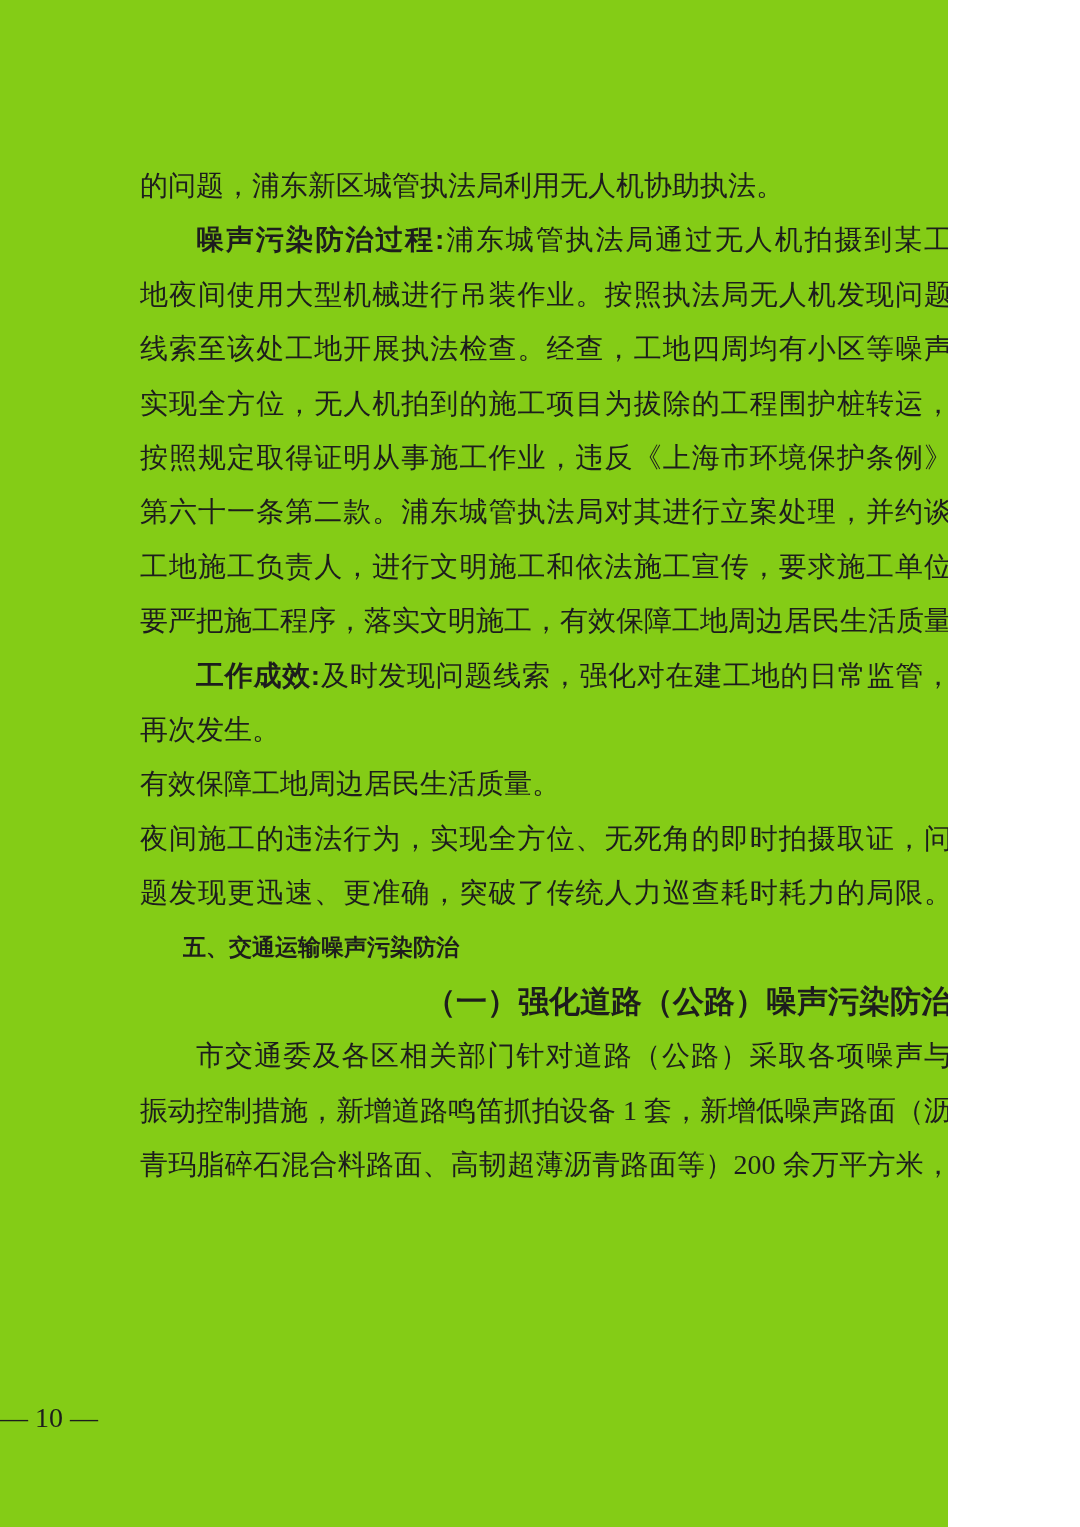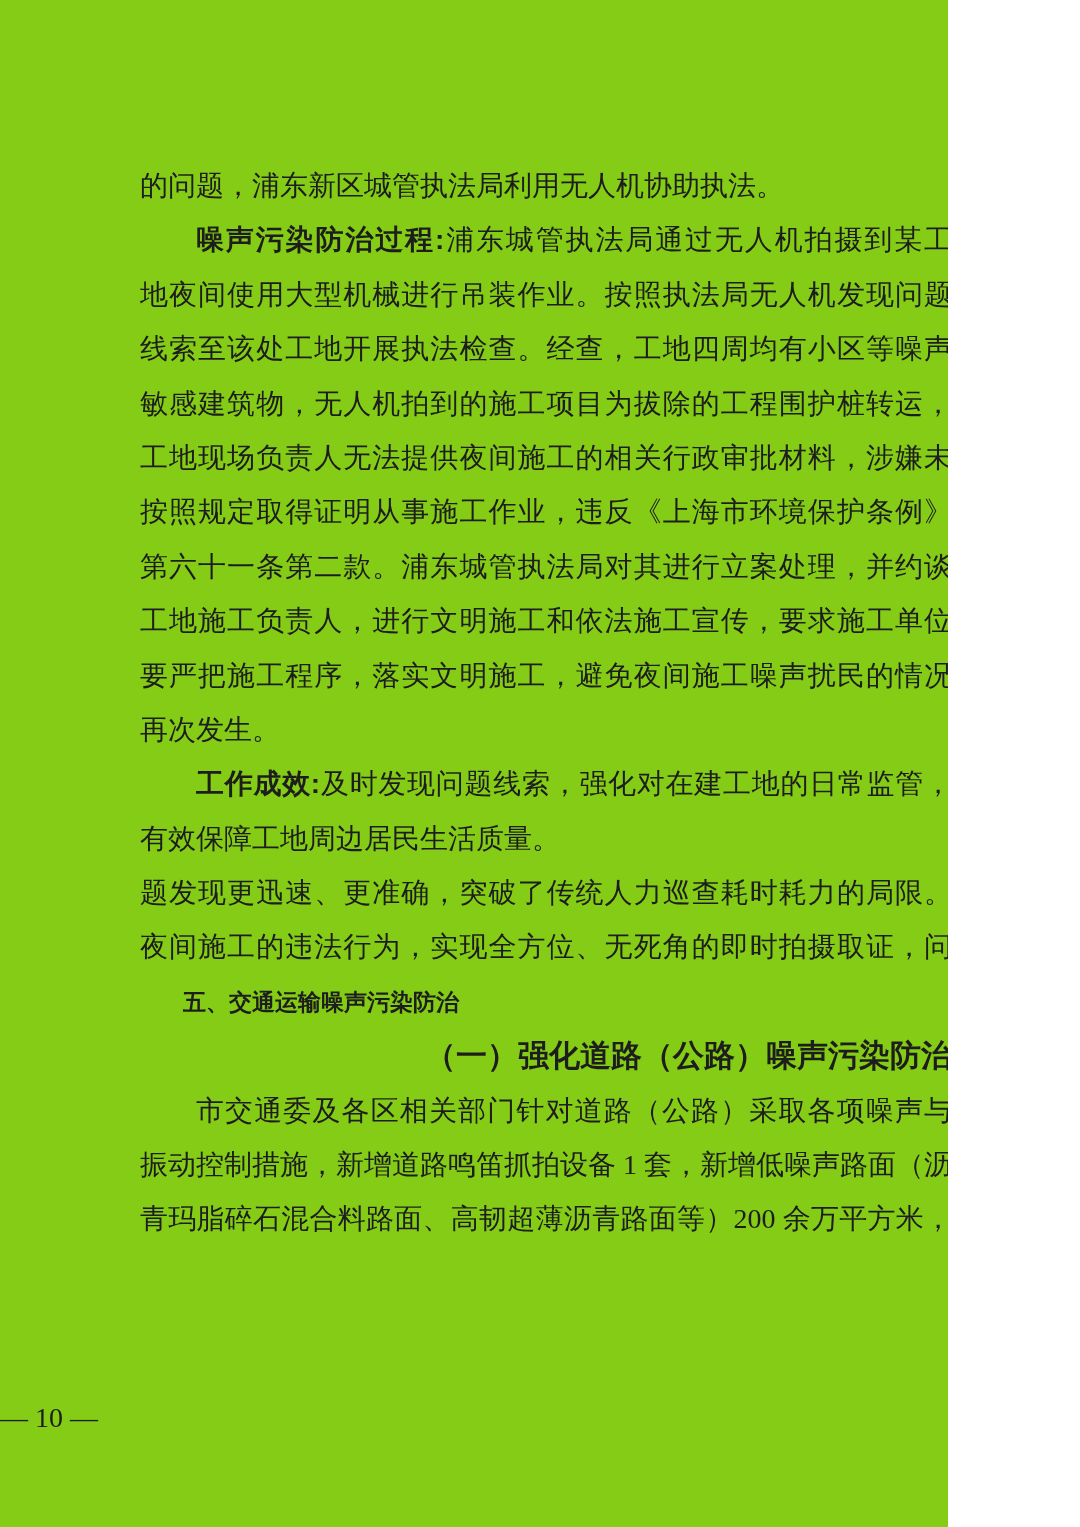--- a/index.html
+++ b/index.html
@@ -70,36 +70,35 @@
 
 <div class="page">
   <div class="content">
 
     <div class="line"><span>的问题，浦东新区城管执法局利用无人机协助执法。</span></div>
 
     <div class="line just indent"><span class="lead">噪声污染防治过程:</span><span>浦东城管执法局通过无人机拍摄到某工</span></div>
 
     <div class="line just"><span>地夜间使用大型机械进行吊装作业。按照执法局无人机发现问题</span></div>
     <div class="line just"><span>线索至该处工地开展执法检查。经查，工地四周均有小区等噪声</span></div>
-    <div class="line just"><span>敏感建筑物，无人机拍到的施工项目为拔除的工程围护桩转运，</span></div>
-    <div class="line just"><span>工地现场负责人无法提供夜间施工的相关行政审批材料，涉嫌未</span></div>
+    <div class="line just"><span>实现全方位，无人机拍到的施工项目为拔除的工程围护桩转运，</span></div>
     <div class="line just"><span>按照规定取得证明从事施工作业，违反《上海市环境保护条例》</span></div>
     <div class="line just"><span>第六十一条第二款。浦东城管执法局对其进行立案处理，并约谈</span></div>
     <div class="line just"><span>工地施工负责人，进行文明施工和依法施工宣传，要求施工单位</span></div>
-    <div class="line just"><span>要严把施工程序，落实文明施工，避免夜间施工噪声扰民的情况</span></div>
+    <div class="line just"><span>要严把施工程序，落实文明施工，有效保障工地周边居民生活质量</span></div>
+
+    <div class="line just indent"><span class="lead">工作成效:</span><span>及时发现问题线索，强化对在建工地的日常监管，</span></div>
 
     <div class="line"><span>再次发生。</span></div>
-
-    <div class="line just indent"><span class="lead">工作成效:</span><span>及时发现问题线索，强化对在建工地的日常监管，</span></div>
 
     <div class="line"><span>有效保障工地周边居民生活质量。</span></div>
 
 
+    <div class="line just"><span>夜间施工的违法行为，实现全方位、无死角的即时拍摄取证，问</span></div>
     <div class="line just"><span>题发现更迅速、更准确，突破了传统人力巡查耗时耗力的局限。</span></div>
-    <div class="line just"><span>夜间施工的违法行为，实现全方位、无死角的即时拍摄取证，问</span></div>
 
     <div class="line h1"><span>五、交通运输噪声污染防治</span></div>
 
     <div class="line h2"><span>（一）强化道路（公路）噪声污染防治</span></div>
 
     <div class="line just indent"><span>市交通委及各区相关部门针对道路（公路）采取各项噪声与</span></div>
     <div class="line just"><span>振动控制措施，新增道路鸣笛抓拍设备 1 套，新增低噪声路面（沥</span></div>
     <div class="line just"><span>青玛脂碎石混合料路面、高韧超薄沥青路面等）200 余万平方米，</span></div>
 
   </div>

